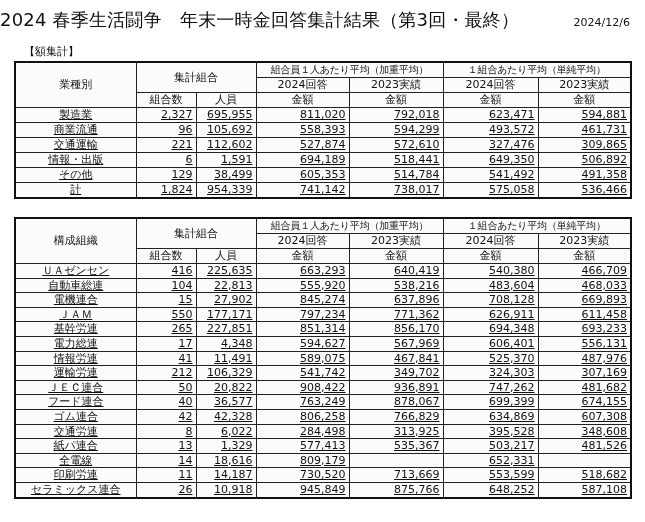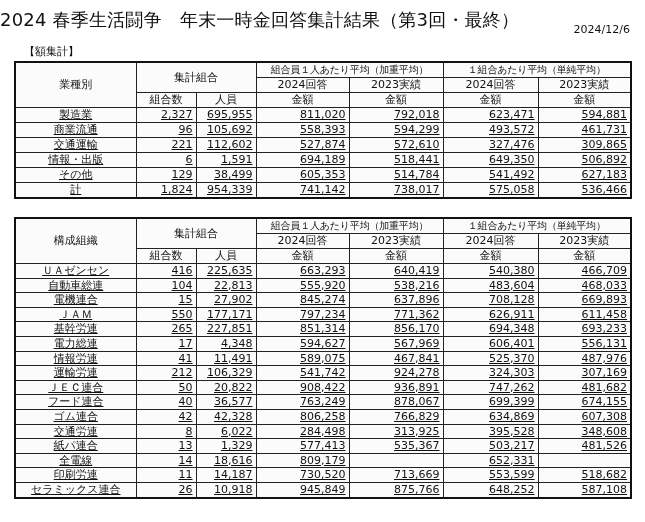--- a/index.html
+++ b/index.html
@@ -1,19 +1,19 @@
 <!DOCTYPE html>
 <html><head>
 <meta charset="utf-8">
 <style>
   html, body { margin:0; padding:0; background:#ffffff; }
   body { width:645px; height:522px; position:relative; overflow:hidden;
          font-family:"DejaVu Sans", "Liberation Sans", sans-serif; color:#111; }
   .title { position:absolute; left:0; top:8px; font-size:18px; font-weight:normal; letter-spacing:0.2px; }
-  .date { position:absolute; right:15px; top:23px; font-size:11px; }
+  .date { position:absolute; right:15px; top:16px; font-size:11px; }
   .section-label { position:absolute; left:14px; top:44px; font-size:11px;margin-left:10px; }
   table { position:absolute; left:14px; border-collapse:collapse; table-layout:fixed;
           font-size:11px; background:#fbfbfb; }
   td, th { border:1px solid #222; padding:0 3px; white-space:nowrap; overflow:hidden; font-weight:normal; }
   th { text-align:center; }
   tbody td { text-align:right; }
   tbody td.name { text-align:center; }
   #t1 { top:61px; width:616px; }
   #t2 { top:217px; width:616px; }
   #t1 tr.h td, #t1 tr.h th { height:14px; line-height:14px; }
@@ -100,21 +100,21 @@
         <td>649,350</td>
         <td>506,892</td>
       </tr>
       <tr>
         <td class="name">その他</td>
         <td>129</td>
         <td>38,499</td>
         <td>605,353</td>
         <td>514,784</td>
         <td>541,492</td>
-        <td>627,183</td>
+        <td>491,358</td>
       </tr>
       <tr>
         <td class="name">計</td>
         <td>1,824</td>
         <td>954,339</td>
         <td>741,142</td>
         <td>738,017</td>
         <td>575,058</td>
         <td>536,466</td>
       </tr>
@@ -215,21 +215,21 @@
         <td>589,075</td>
         <td>467,841</td>
         <td>525,370</td>
         <td>487,976</td>
       </tr>
       <tr>
         <td class="name">運輸労連</td>
         <td>212</td>
         <td>106,329</td>
         <td>541,742</td>
-        <td>924,278</td>
+        <td>349,702</td>
         <td>324,303</td>
         <td>307,169</td>
       </tr>
       <tr>
         <td class="name">ＪＥＣ連合</td>
         <td>50</td>
         <td>20,822</td>
         <td>908,422</td>
         <td>936,891</td>
         <td>747,262</td>

